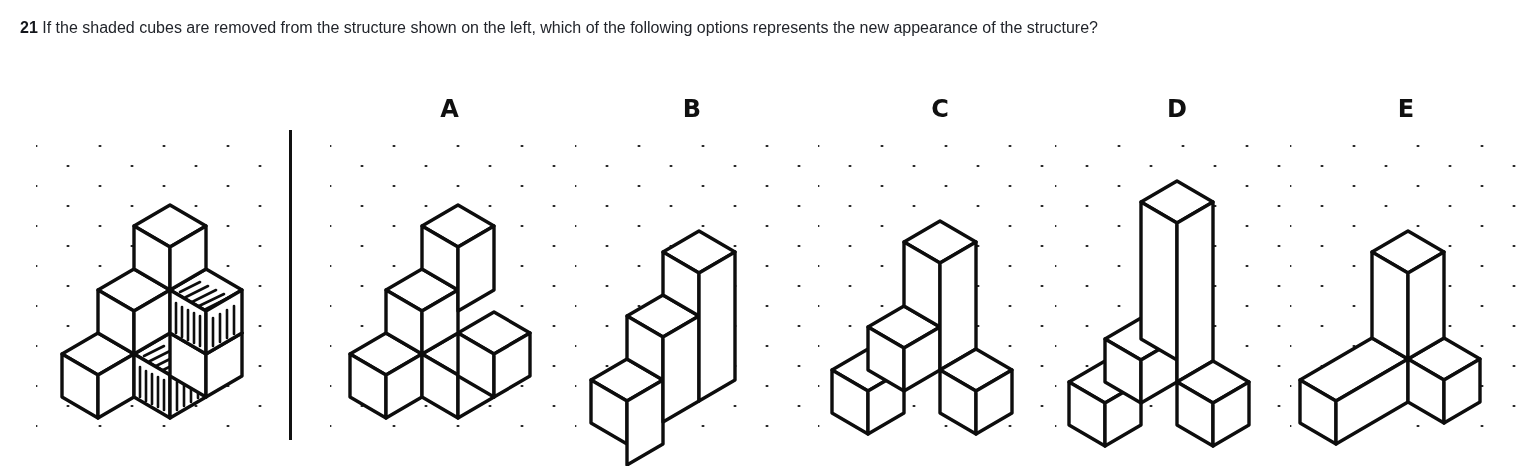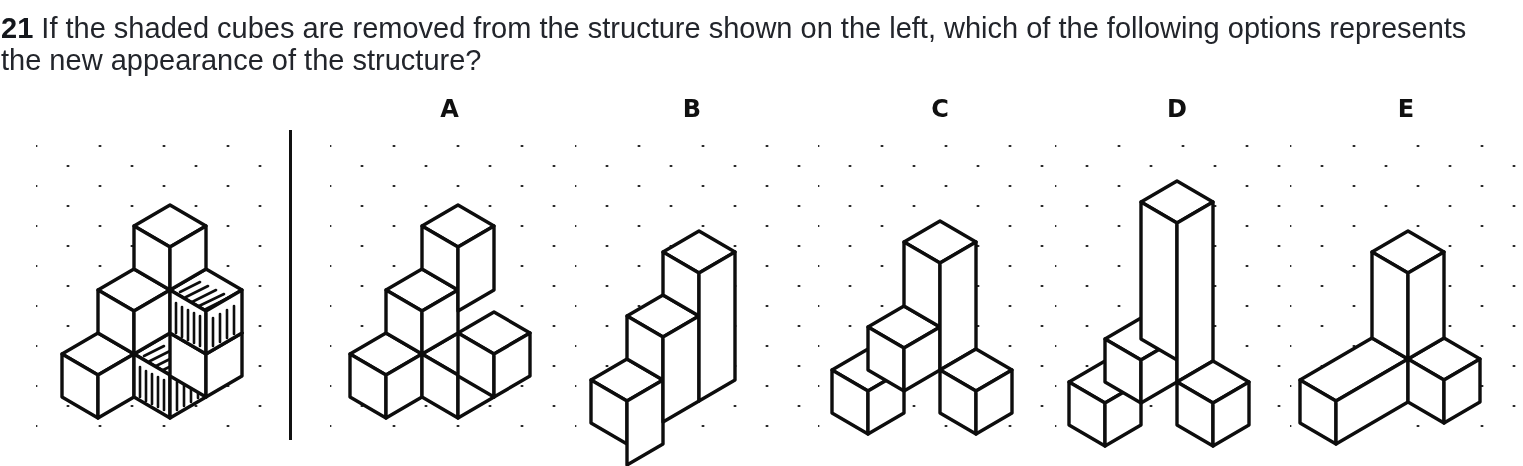--- a/index.html
+++ b/index.html
@@ -13,24 +13,24 @@
     height: 466px;
     font-family: "Liberation Sans", sans-serif;
     color: #22252b;
     overflow: hidden;
     position: relative;
   }
 
   
   .question {
     position: absolute;
-    left: 1px;
+    left: 20px;
     top: 12px;
     width: 1490px;
-    font-size: 29px;
+    font-size: 16px;
     line-height: 32px;
     font-weight: 400;
     color: #22252b;
     letter-spacing: 0.0px;
   }
   .question .qnum {
     font-weight: 700;
     color: #14171c;
   }
 

